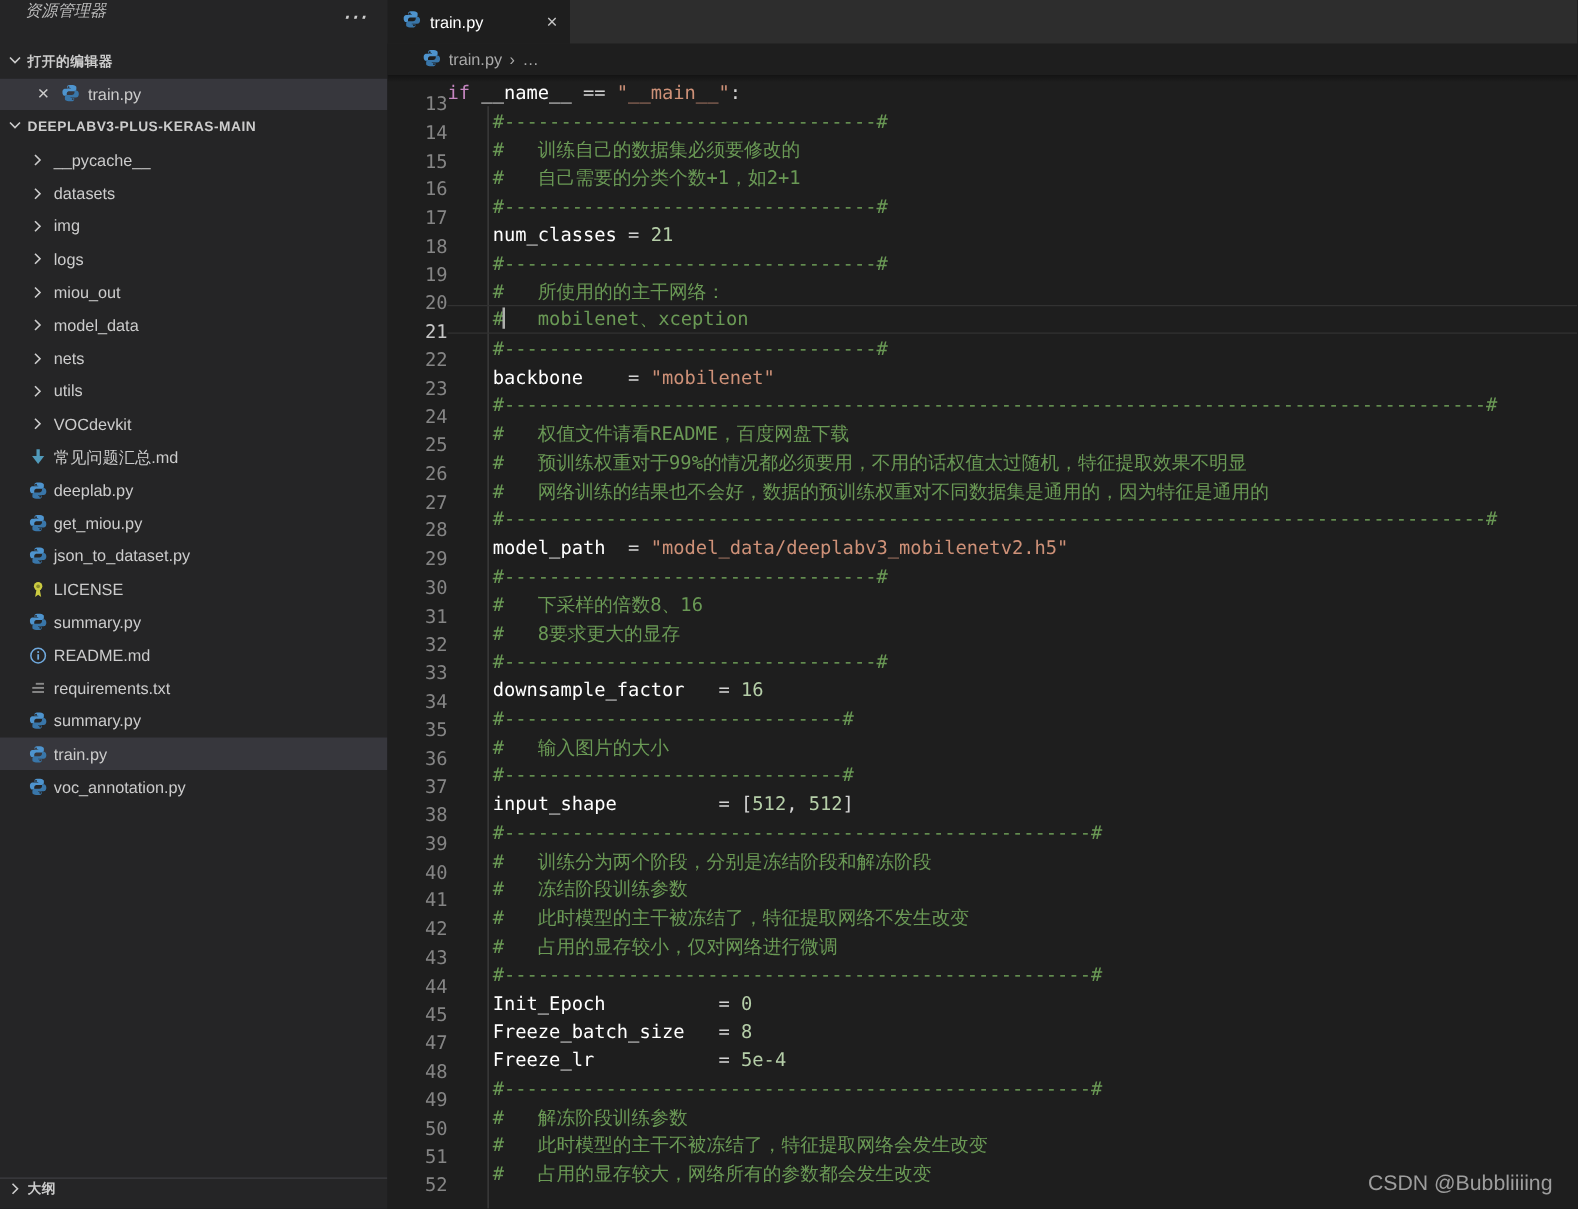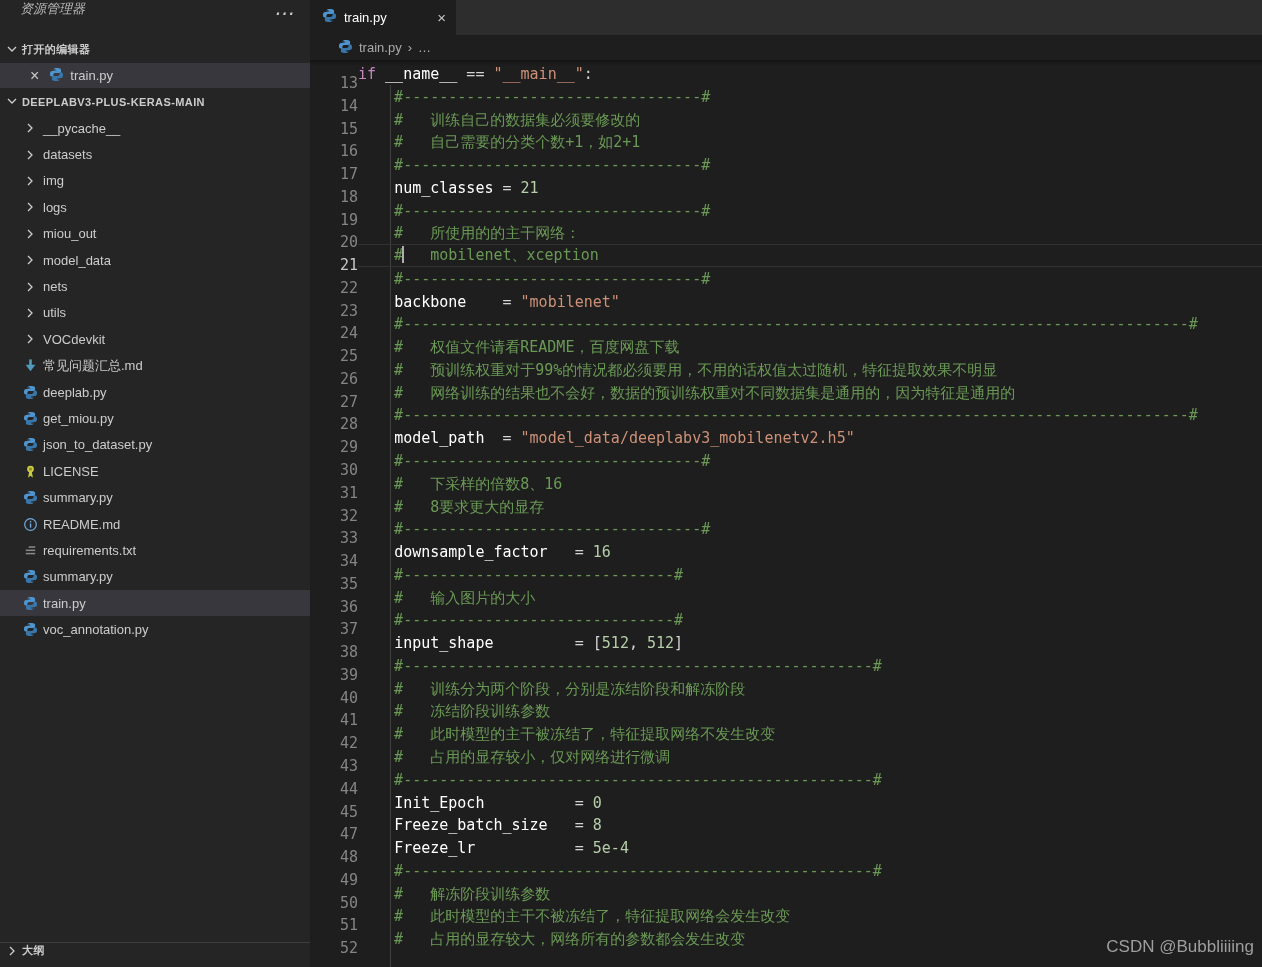--- a/index.html
+++ b/index.html
@@ -55,21 +55,21 @@
   .lt { flex:1; white-space:pre; overflow:hidden;
         font:15px/22.77px "DejaVu Sans Mono", monospace; color:#d4d4d4;
         border-top:1px solid transparent; border-bottom:1px solid transparent; }
   .cline.active .ln { color:#c6c6c6; }
   .cline.active .lt { border-top-color:#323232; border-bottom-color:#323232; line-height:20.77px; }
   .tk-k { color:#c586c0; } .tk-v { color:#ffffff; } .tk-o { color:#d4d4d4; }
   .tk-s { color:#ce9178; } .tk-n { color:#b5cea8; } .tk-c { color:#6a9955; }
   .cursor { display:inline-block; width:2px; height:17px; background:#aeafad;
             vertical-align:-3px; margin:0 -1px; }
 
-  .watermark { position:absolute; right:8px; bottom:10px; font-size:17px;
+  .watermark { position:absolute; right:20px; bottom:10px; font-size:17px;
                color:#9e9e9e; font-family:"Liberation Sans", sans-serif; z-index:6; }
 </style>
 </head>
 <body>
 
 <div class="app">
 
   <div class="sidebar">
     <div class="sb-header">
       <span>资源管理器</span>

